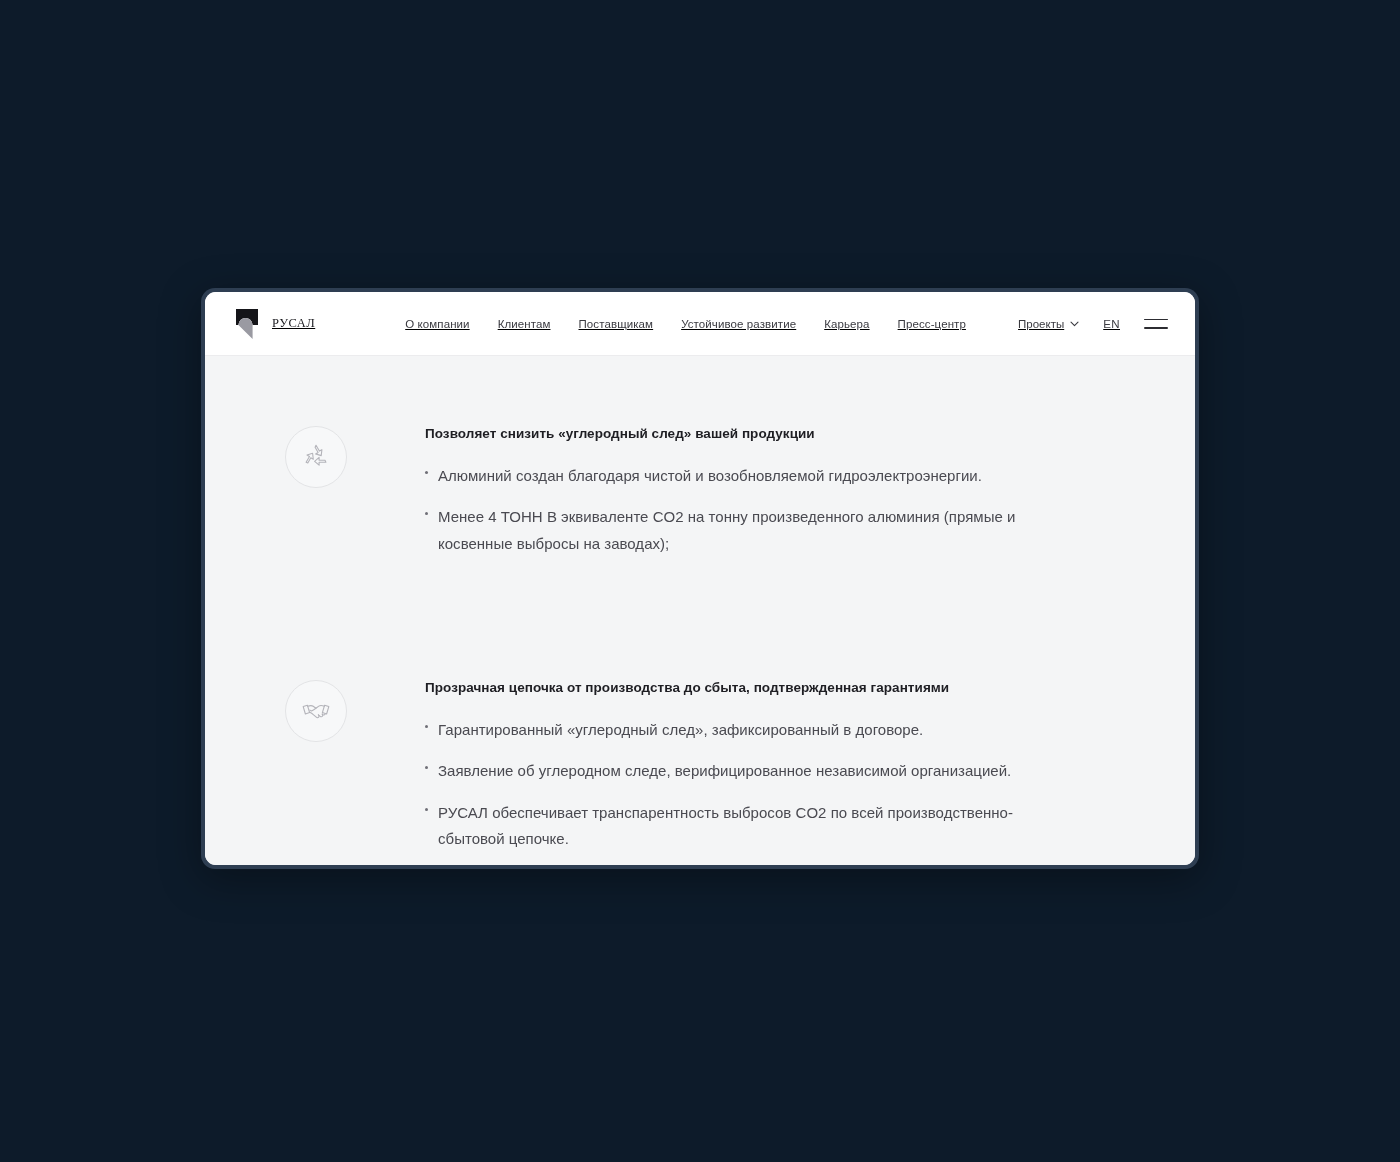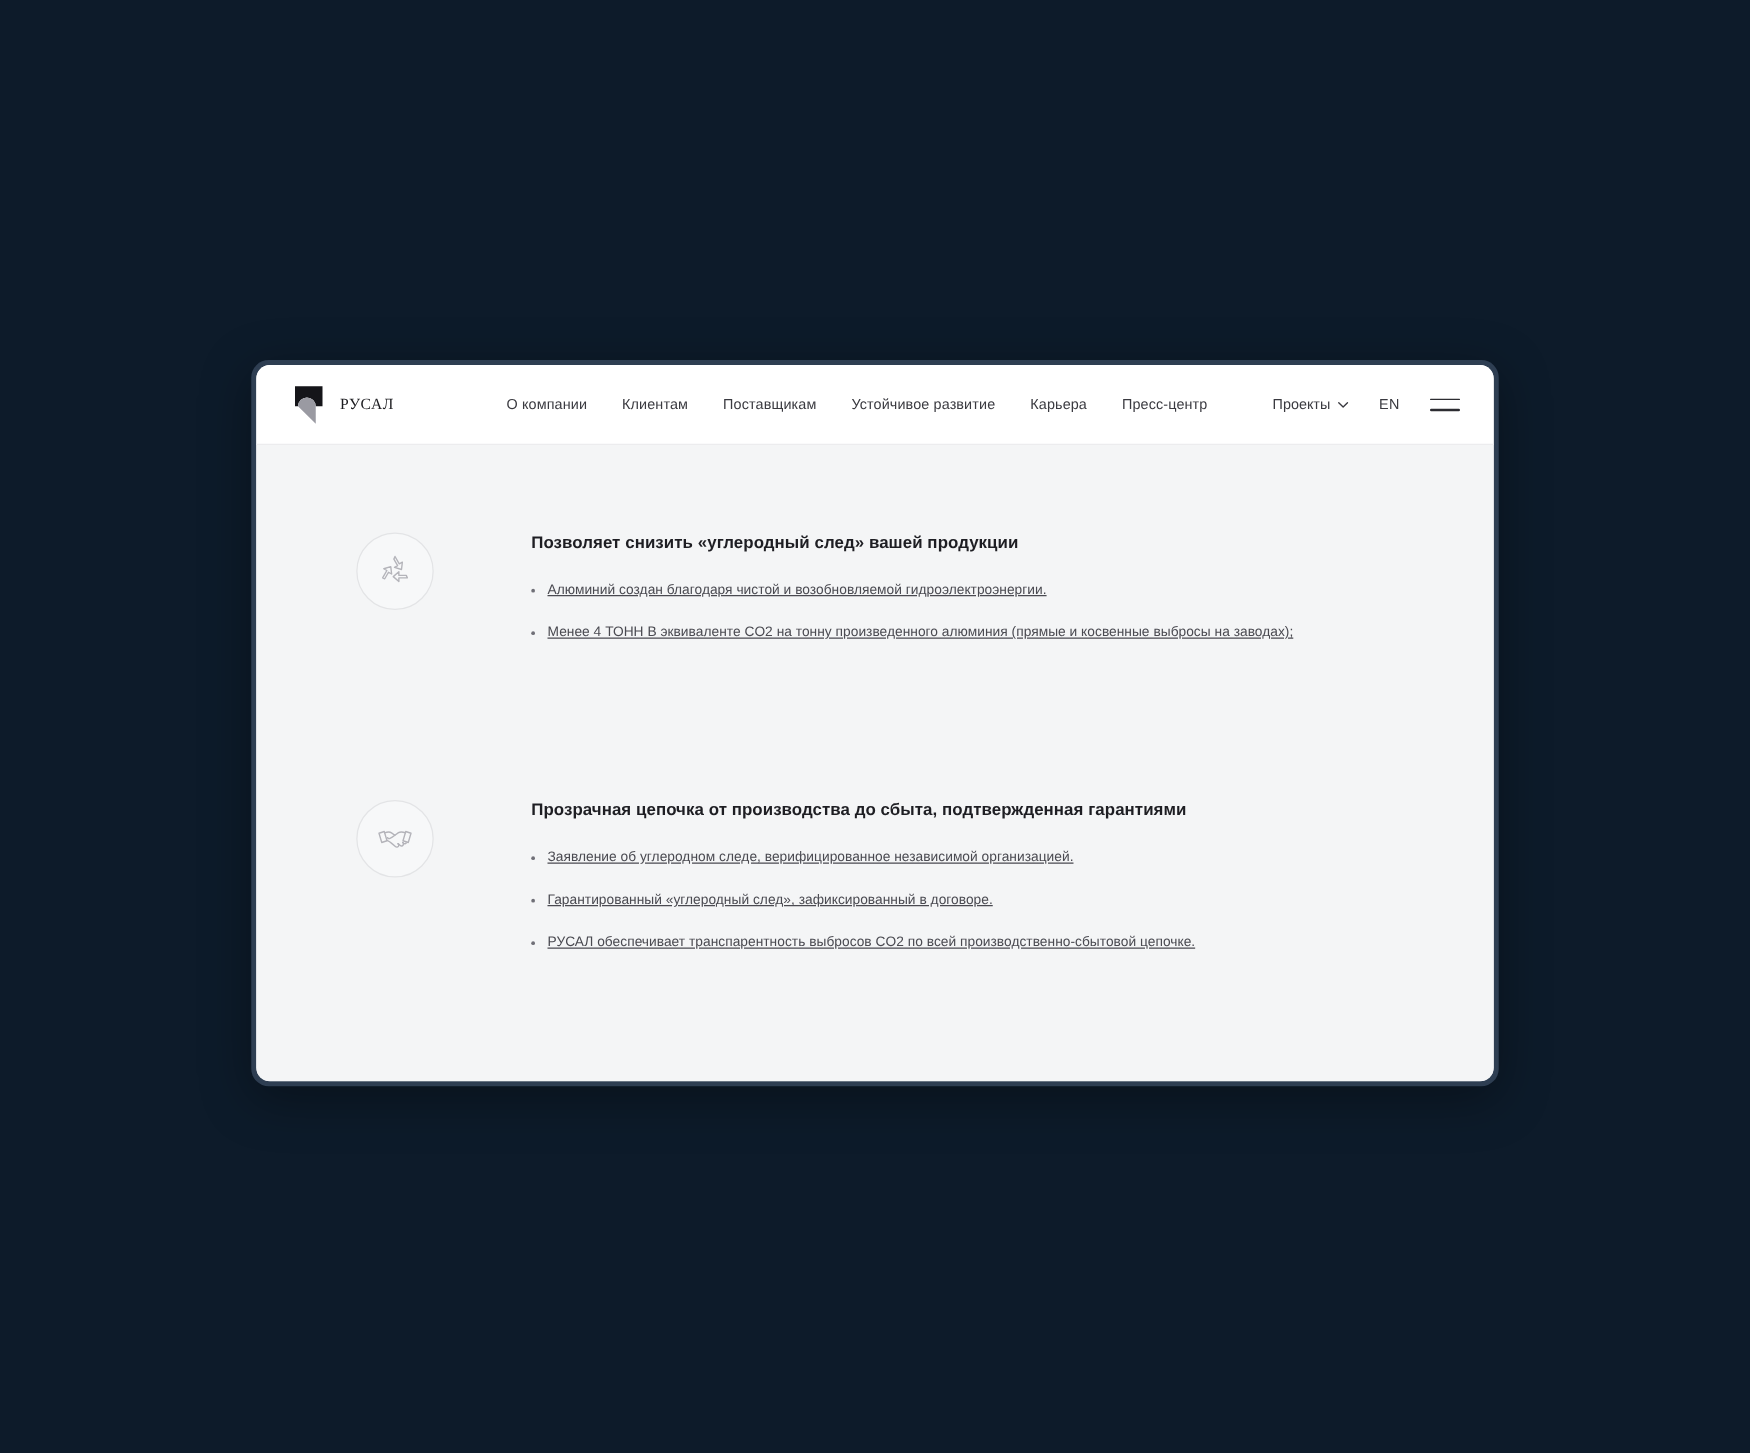--- a/index.html
+++ b/index.html
@@ -40,20 +40,21 @@
   }
 
   
   .site-header {
     height: 64px;
     background: #ffffff;
     display: flex;
     padding: 0 27px 0 30px;
     border-bottom: 1px solid #ececee;
     position: relative;
+    text-decoration: underline;
   }
 
   .brand {
     display: flex;
     align-items: center;
     gap: 7px;
     flex: 0 0 auto;
     text-decoration: none;
   }
 
@@ -184,26 +185,25 @@
     letter-spacing: .05px;
     line-height: 1.35;
     margin-bottom: 20px;
   }
 
   .feature-list { list-style: none; }
 
   .feature-list li {
     position: relative;
     padding-left: 13px;
-    font-size: 11px;
+    font-size: 15px;
     line-height: 1.75;
     color: #4a4a51;
     margin-bottom: 15px;
     letter-spacing: .02px;
-    text-decoration: underline;
   }
   .feature-list li:last-child { margin-bottom: 0; }
 
   .feature-list li::before {
     content: "";
     position: absolute;
     left: 0;
     top: 8px;
     width: 3px;
     height: 3px;
@@ -287,22 +287,22 @@
               <path d="M7.6 11.3 C9.6 10.6 11.7 10.2 13.2 11.3 L15.9 13.2 L18.8 11.1 C20.3 10.2 22.3 10.5 24.4 11.2"></path>
               <path d="M9.7 17.3 C11.1 17.9 12.4 18.8 13.6 19.9 L16.3 22.2 C17.1 22.9 18.1 22.8 18.7 22.1 C19.3 21.4 19.1 20.5 18.4 19.9"></path>
               <path d="M18.4 19.9 L20.2 21.4 C20.9 22 21.9 21.9 22.4 21.2 C23 20.5 22.9 19.6 22.2 19"></path>
               <path d="M22.2 19 L22.9 19.6 C23.6 20.1 24.5 20 25 19.4"></path>
               <path d="M15.9 13.2 C14.6 14.2 13.3 15.1 12 15.7 C11.1 16.1 10.3 15.8 10 15.1"></path>
             </svg>
           </div>
           <div class="feature-body">
             <h2 class="feature-title">Прозрачная цепочка от производства до сбыта, подтвержденная гарантиями</h2>
             <ul class="feature-list">
+              <li>Гарантированный «углеродный след», зафиксированный в договоре.</li>
               <li>Заявление об углеродном следе, верифицированное независимой организацией.</li>
-              <li>Гарантированный «углеродный след», зафиксированный в договоре.</li>
               <li>РУСАЛ обеспечивает транспарентность выбросов CO2 по всей производственно-сбытовой цепочке.</li>
             </ul>
           </div>
         </section>
 
       </div>
     </main>
 
   </div>
 </div>

